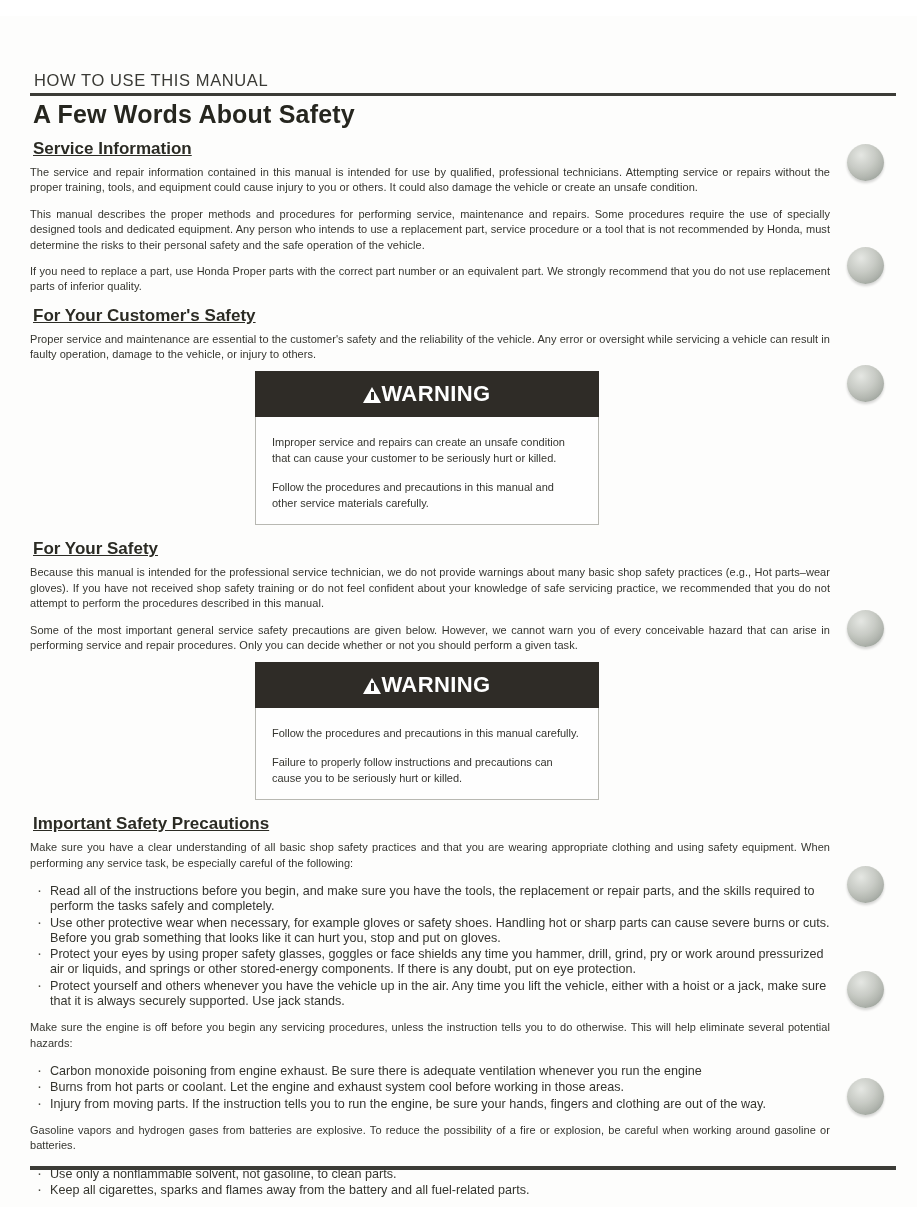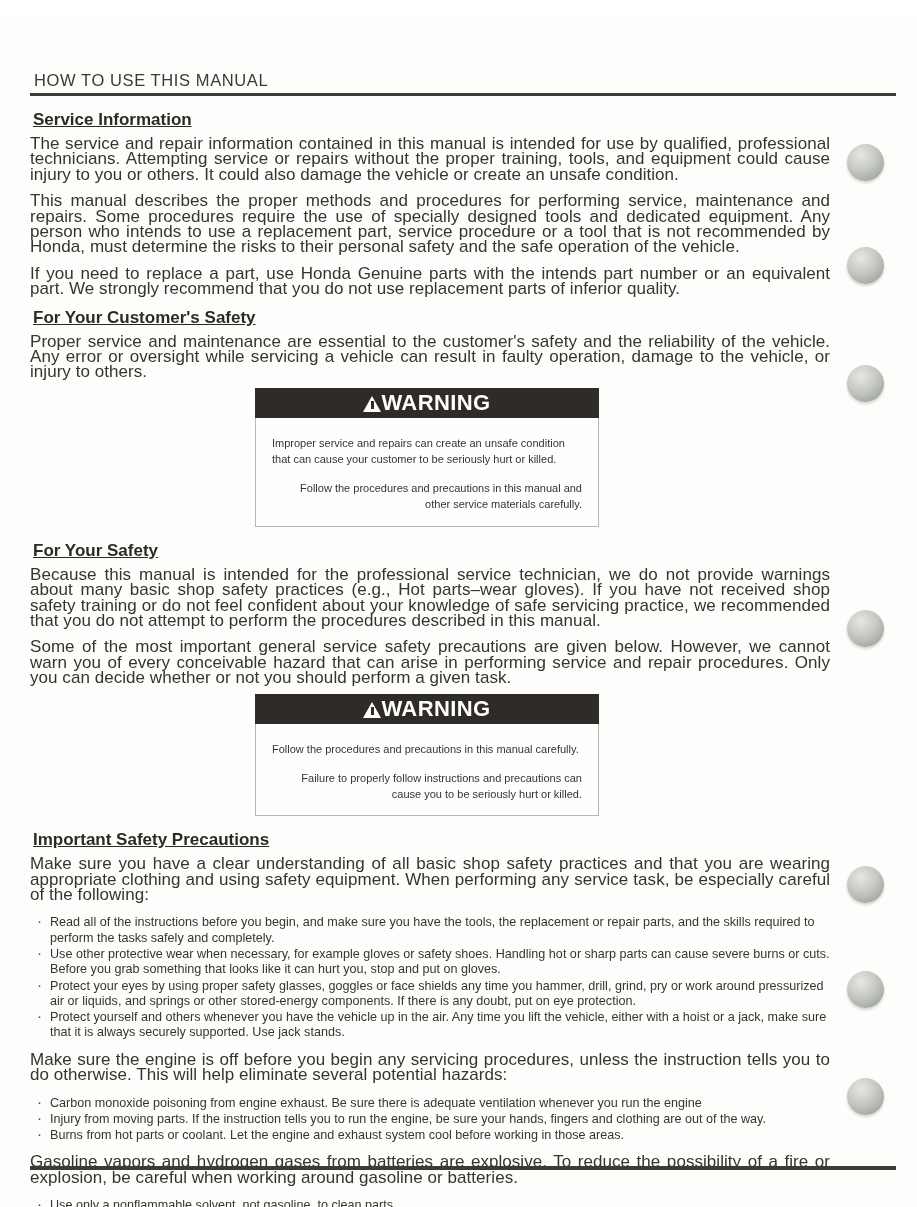--- a/index.html
+++ b/index.html
@@ -81,21 +81,21 @@
   h2.section {
     font-size: 17px;
     font-weight: bold;
     margin: 10px 0 6px 3px;
     color: #2b2b24;
     text-decoration: underline;
   }
   h2.section.tight { margin-top: 14px; }
 
   p.para {
-    font-size: 17px;
+    font-size: 11px;
     line-height: 15.4px;
     margin: 0 0 11px 0;
     text-align: justify;
     color: #35352f;
     letter-spacing: 0.05px;
   }
   p.para.last { margin-bottom: 8px; }
 
   ul.bullets {
     list-style: none;
@@ -124,21 +124,21 @@
   .warnbox {
     width: 344px;
     margin: 6px 0 6px 225px;
     border: 1px solid #b8b8b2;
     border-top: none;
     background: #fefefe;
     box-sizing: border-box;
   }
   .warnbox .bar {
     background: #2f2c27;
-    height: 30px;
+    height: 46px;
     display: flex;
     align-items: center;
     justify-content: center;
     margin: 0 -1px;
   }
   .warnbox .bar .tri {
     display: inline-block;
     width: 0; height: 0;
     border-left: 9px solid transparent;
     border-right: 9px solid transparent;
@@ -165,37 +165,38 @@
   }
   .warnbox .body {
     padding: 11px 16px 13px 16px;
   }
   .warnbox .body p {
     margin: 6px 0 13px 0;
     font-size: 11px;
     line-height: 16.2px;
     color: #35352f;
   }
-  .warnbox .body p:last-child { margin-bottom: 0; text-align: right; }
+  .warnbox .body p:last-child { margin-bottom: 0; }
 </style>
 </head>
 <body>
 
 <div class="page">
 
   <div class="kicker">HOW TO USE THIS MANUAL</div>
   <div class="rule-top"></div>
 
   <div class="content">
 
+    <h1 class="title">A Few Words About Safety</h1>
 
     <h2 class="section">Service Information</h2>
     <p class="para">The service and repair information contained in this manual is intended for use by qualified, professional technicians. Attempting service or repairs without the proper training, tools, and equipment could cause injury to you or others. It could also damage the vehicle or create an unsafe condition.</p>
     <p class="para">This manual describes the proper methods and procedures for performing service, maintenance and repairs. Some procedures require the use of specially designed tools and dedicated equipment. Any person who intends to use a replacement part, service procedure or a tool that is not recommended by Honda, must determine the risks to their personal safety and the safe operation of the vehicle.</p>
-    <p class="para">If you need to replace a part, use Honda Genuine parts with the intends part number or an equivalent part. We strongly recommend that you do not use replacement parts of inferior quality.</p>
+    <p class="para">If you need to replace a part, use Honda Proper parts with the correct part number or an equivalent part. We strongly recommend that you do not use replacement parts of inferior quality.</p>
 
     <h2 class="section">For Your Customer's Safety</h2>
     <p class="para last">Proper service and maintenance are essential to the customer's safety and the reliability of the vehicle. Any error or oversight while servicing a vehicle can result in faulty operation, damage to the vehicle, or injury to others.</p>
 
     <div class="warnbox">
       <div class="bar">
         <span class="tri"></span>
         <span class="wlabel">WARNING</span>
       </div>
       <div class="body">
@@ -226,22 +227,22 @@
       <li>Read all of the instructions before you begin, and make sure you have the tools, the replacement or repair parts, and the skills required to perform the tasks safely and completely.</li>
       <li>Use other protective wear when necessary, for example gloves or safety shoes. Handling hot or sharp parts can cause severe burns or cuts. Before you grab something that looks like it can hurt you, stop and put on gloves.</li>
       <li>Protect your eyes by using proper safety glasses, goggles or face shields any time you hammer, drill, grind, pry or work around pressurized air or liquids, and springs or other stored-energy components. If there is any doubt, put on eye protection.</li>
       <li>Protect yourself and others whenever you have the vehicle up in the air. Any time you lift the vehicle, either with a hoist or a jack, make sure that it is always securely supported. Use jack stands.</li>
     </ul>
 
     <p class="para">Make sure the engine is off before you begin any servicing procedures, unless the instruction tells you to do otherwise. This will help eliminate several potential hazards:</p>
 
     <ul class="bullets">
       <li>Carbon monoxide poisoning from engine exhaust. Be sure there is adequate ventilation whenever you run the engine</li>
+      <li>Burns from hot parts or coolant. Let the engine and exhaust system cool before working in those areas.</li>
       <li>Injury from moving parts. If the instruction tells you to run the engine, be sure your hands, fingers and clothing are out of the way.</li>
-      <li>Burns from hot parts or coolant. Let the engine and exhaust system cool before working in those areas.</li>
     </ul>
 
     <p class="para">Gasoline vapors and hydrogen gases from batteries are explosive. To reduce the possibility of a fire or explosion, be careful when working around gasoline or batteries.</p>
 
     <ul class="bullets">
       <li>Use only a nonflammable solvent, not gasoline, to clean parts.</li>
       <li>Keep all cigarettes, sparks and flames away from the battery and all fuel-related parts.</li>
     </ul>
 
   </div>

